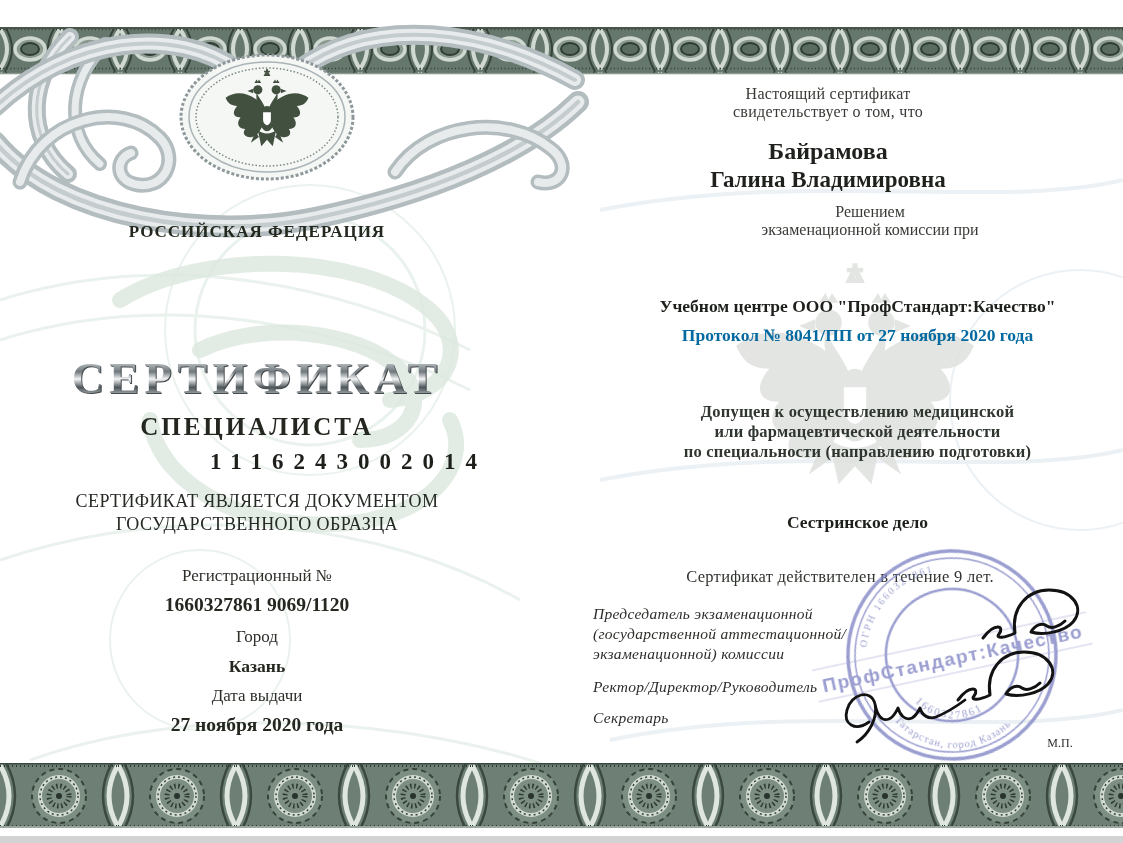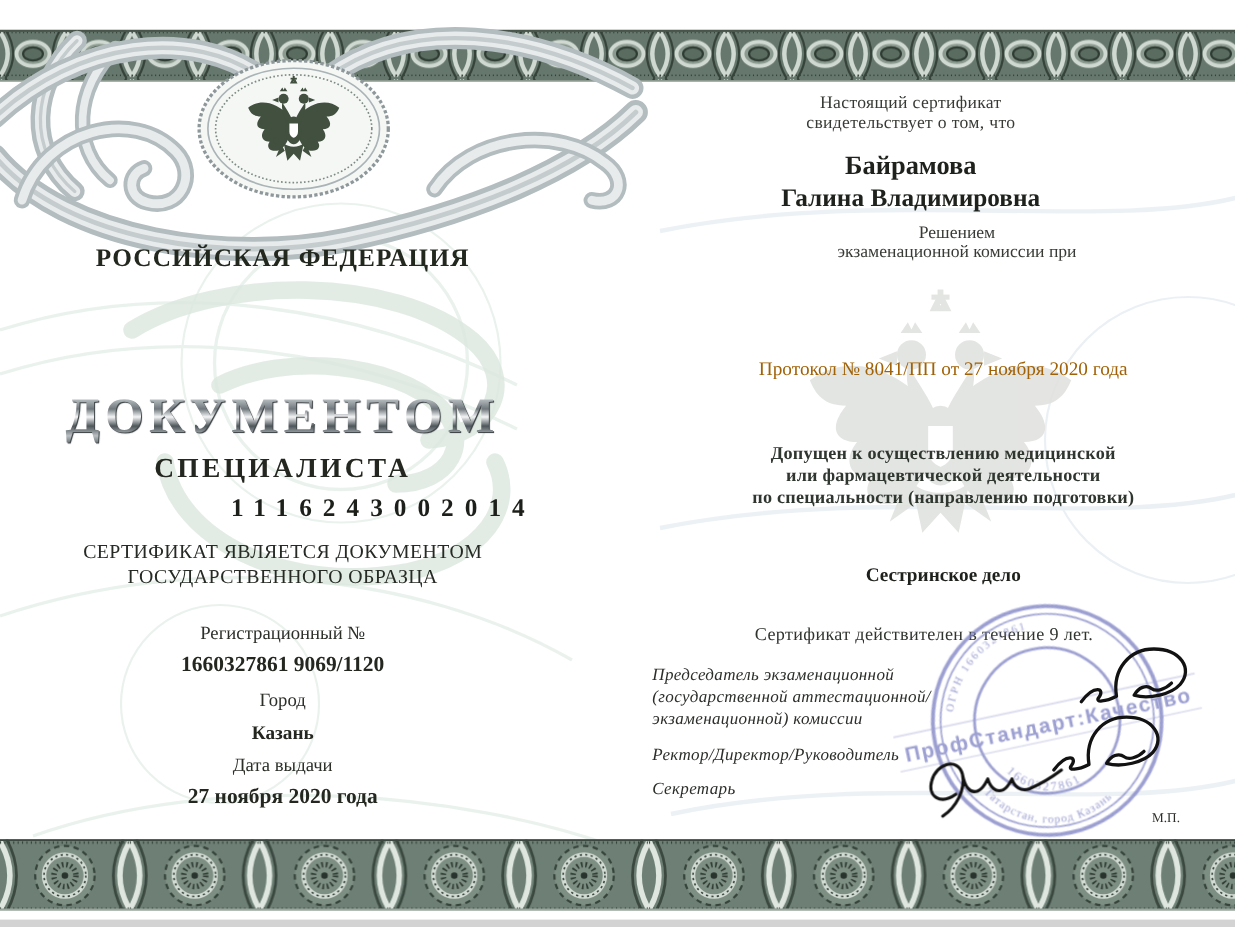--- a/index.html
+++ b/index.html
@@ -5,21 +5,21 @@
   html,body{margin:0;padding:0;background:#ffffff;}
   .page{
     position:relative;width:1123px;height:843px;background:#ffffff;overflow:hidden;
     font-family:"Liberation Serif","DejaVu Serif",serif;color:#24271f;
     border-right:2px solid #d8d8d8;
   }
   .abs{position:absolute;}
   .ctr{text-align:center;}
   svg{overflow:visible;}
   
-  .country{left:27px;top:222px;width:460px;font-size:23px;font-weight:bold;letter-spacing:1px;color:#23281e;}
+  .country{left:27px;top:222px;width:460px;font-size:17px;font-weight:bold;letter-spacing:1px;color:#23281e;}
   .cert-title{
     left:27px;top:352px;width:460px;font-size:45px;font-weight:bold;letter-spacing:5px;
     background:linear-gradient(180deg,#fafbfb 0%,#c3c9cc 18%,#70787d 38%,#f4f5f6 52%,#4e565b 68%,#b9bfc2 85%,#5d656a 100%);
     -webkit-background-clip:text;background-clip:text;color:transparent;
     filter:drop-shadow(1.5px 1.5px 0.4px rgba(38,43,46,0.85));
   }
   .cert-sub{left:27px;top:413px;width:460px;font-size:25px;font-weight:bold;letter-spacing:3px;color:#24271f;}
   .cert-num{left:27px;top:449px;width:460px;font-size:23px;font-weight:bold;letter-spacing:10px;color:#1d201a;text-align:right;}
   .stmt{left:27px;top:490px;width:460px;font-size:18px;line-height:23px;letter-spacing:.4px;color:#262a24;}
   .reg-label{left:27px;top:566px;width:460px;font-size:17px;color:#2c3029;}
@@ -27,21 +27,21 @@
   .city-label{left:27px;top:627px;width:460px;font-size:17px;color:#2c3029;}
   .city-val{left:27px;top:656px;width:460px;font-size:17.5px;font-weight:bold;}
   .date-label{left:27px;top:686px;width:460px;font-size:17px;color:#2c3029;}
   .date-val{left:27px;top:714px;width:460px;font-size:19.5px;font-weight:bold;}
   
   .r-intro{left:678px;top:85px;width:300px;font-size:16px;line-height:18px;color:#383b35;letter-spacing:.3px;}
   .r-name1{left:678px;top:138px;width:300px;font-size:24px;font-weight:bold;color:#1e211c;}
   .r-name2{left:628px;top:167px;width:400px;font-size:23px;font-weight:bold;color:#1e211c;}
   .r-decision{left:710px;top:203px;width:320px;font-size:16px;line-height:18px;color:#383b35;}
   .r-org{left:600px;top:296px;width:515px;font-size:17.5px;font-weight:bold;color:#1d201b;}
-  .r-protocol{left:600px;top:325px;width:515px;font-size:17.5px;font-weight:normal;color:#a16207;}
+  .r-protocol{left:600px;top:325px;width:515px;font-size:17.5px;font-weight:bold;color:#0369a1;}
   .r-admission{left:600px;top:402px;width:515px;font-size:16.5px;line-height:20px;color:#2f352f;letter-spacing:.2px;font-weight:bold;}
   .r-spec{left:600px;top:512px;width:515px;font-size:17.5px;font-weight:bold;color:#1d201b;}
   .r-valid{left:600px;top:567px;width:480px;font-size:16.5px;color:#30342e;letter-spacing:.3px;}
   .sig-label{font-style:italic;font-size:15.5px;color:#2b2e29;letter-spacing:.3px;}
   .chair1{left:593px;top:605px;width:340px;}
   .chair2{left:593px;top:625px;width:340px;}
   .chair3{left:593px;top:645px;width:340px;}
   .director{left:593px;top:678px;width:340px;}
   .secretary{left:593px;top:709px;width:200px;}
   .mp{left:1028px;top:736px;width:64px;font-size:12px;color:#2b2e29;}
@@ -190,21 +190,21 @@
 
     <ellipse cx="267" cy="95" rx="86" ry="62" fill="#f5f7f5" stroke="#8e989b" stroke-width="3" stroke-dasharray="3,2"></ellipse>
     <ellipse cx="267" cy="95" rx="78" ry="55" fill="none" stroke="#aab3b6" stroke-width="1.5"></ellipse>
     <ellipse cx="267" cy="95" rx="71" ry="49" fill="none" stroke="#7d8a84" stroke-width="1.5" stroke-dasharray="1.5,2"></ellipse>
     <g transform="translate(267,100) scale(1.15)" color="#42503f">
       <use href="#eagle"></use>
     </g>
   </svg>
 
   <div class="abs ctr country">РОССИЙСКАЯ ФЕДЕРАЦИЯ</div>
-  <div class="abs ctr cert-title">ДОКУМЕНТОМ</div>
+  <div class="abs ctr cert-title">СЕРТИФИКАТ</div>
   <div class="abs ctr cert-sub">СПЕЦИАЛИСТА</div>
   <div class="abs ctr cert-num">1116243002014</div>
   <div class="abs ctr stmt" style="top:490px;">
     <div>СЕРТИФИКАТ ЯВЛЯЕТСЯ ДОКУМЕНТОМ</div>
     <div>ГОСУДАРСТВЕННОГО ОБРАЗЦА</div>
   </div>
   <div class="abs ctr reg-label">Регистрационный №</div>
   <div class="abs ctr reg-num">1660327861 9069/1120</div>
   <div class="abs ctr city-label">Город</div>
   <div class="abs ctr city-val">Казань</div>
@@ -214,20 +214,21 @@
   <div class="abs ctr r-intro">
     <div>Настоящий сертификат</div>
     <div>свидетельствует о том, что</div>
   </div>
   <div class="abs ctr r-name1">Байрамова</div>
   <div class="abs ctr r-name2">Галина Владимировна</div>
   <div class="abs ctr r-decision">
     <div>Решением</div>
     <div>экзаменационной комиссии при</div>
   </div>
+  <div class="abs ctr r-org">Учебном центре ООО "ПрофСтандарт:Качество"</div>
   <div class="abs ctr r-protocol">Протокол № 8041/ПП от 27 ноября 2020 года</div>
   <div class="abs ctr r-admission">
     <div>Допущен к осуществлению медицинской</div>
     <div>или фармацевтической деятельности</div>
     <div>по специальности (направлению подготовки)</div>
   </div>
   <div class="abs ctr r-spec">Сестринское дело</div>
   <div class="abs ctr r-valid">Сертификат действителен в течение 9 лет.</div>
 
   <div class="abs sig-label chair1">Председатель экзаменационной</div>

